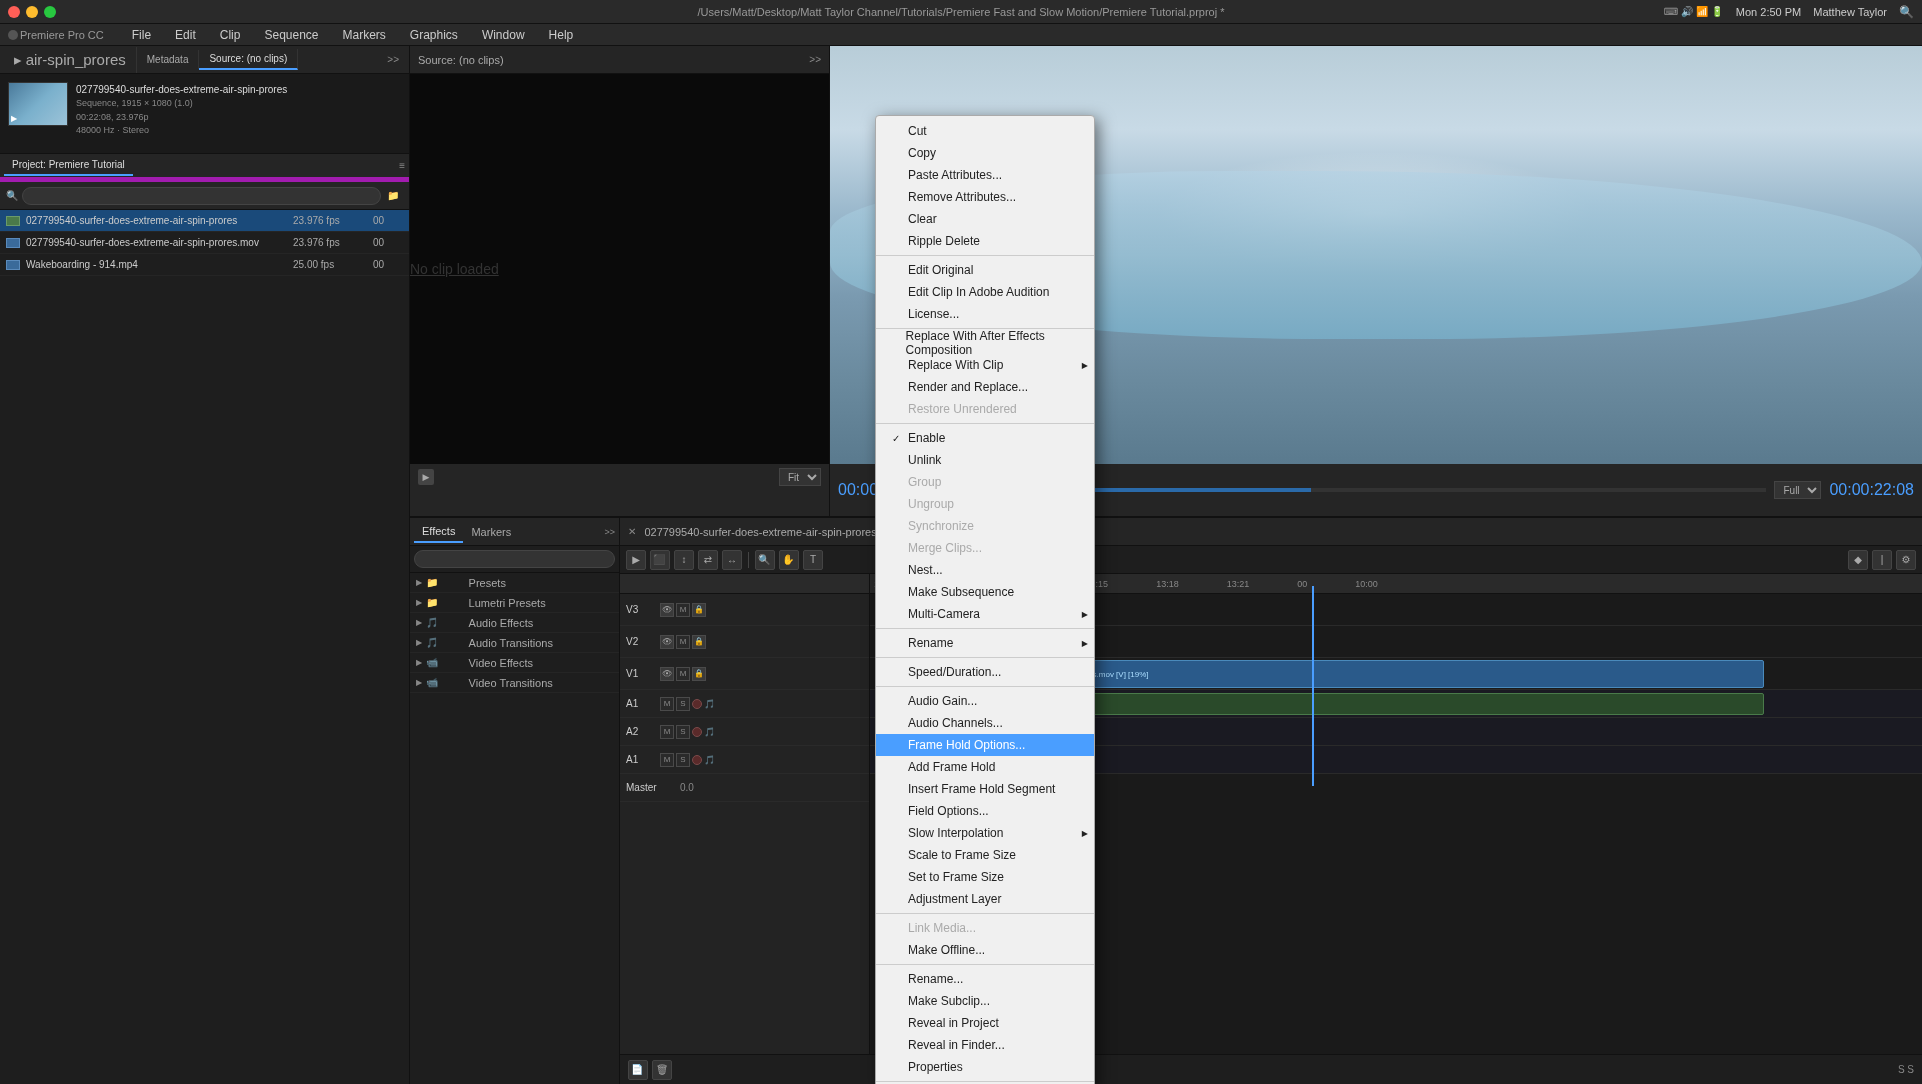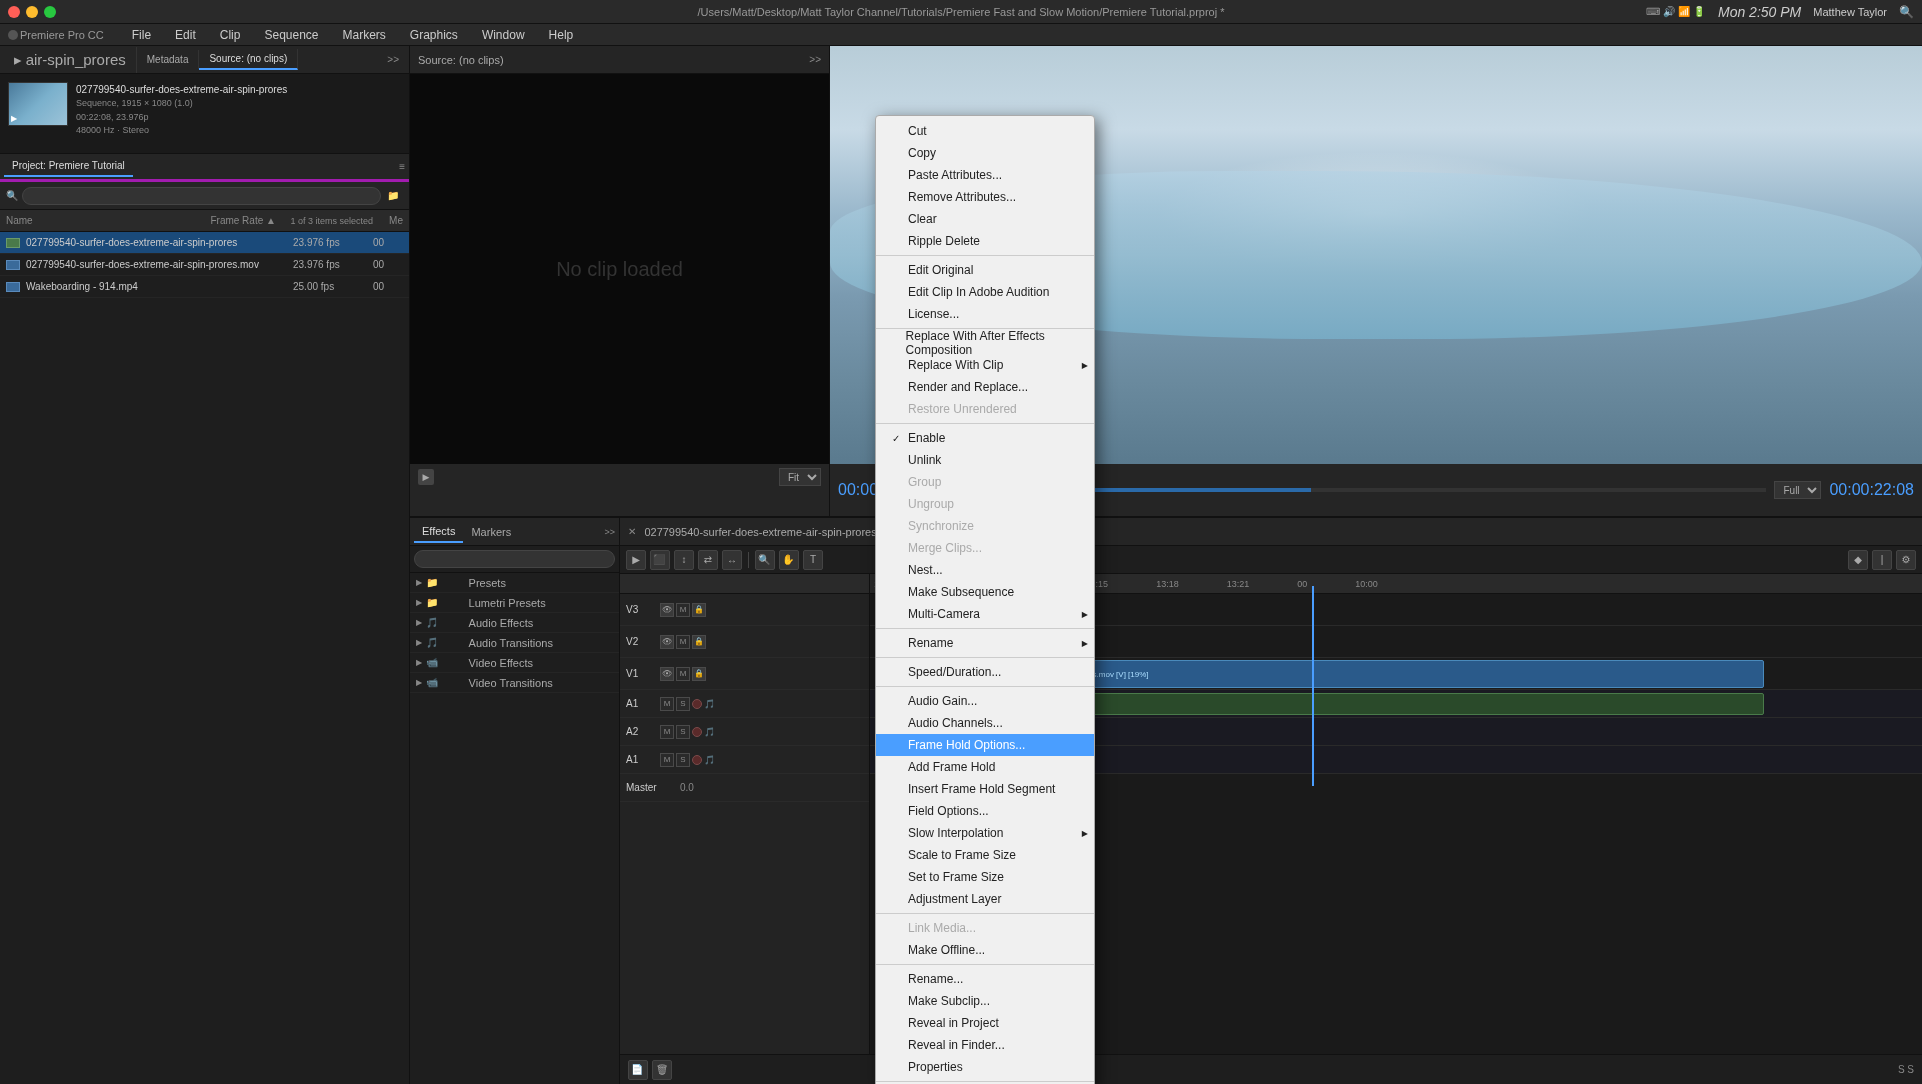--- a/index.html
+++ b/index.html
@@ -108,21 +108,21 @@
       color: #888;
       padding: 0 6px;
     }
 
     
     .project-panel-header {
       height: 28px;
       background: #252525;
       display: flex;
       align-items: center;
-      border-bottom: 3px solid #a21caf;
+      border-bottom: 5px solid #a21caf;
       padding: 0 4px;
     }
     .project-tab {
       font-size: 11px;
       color: #aaa;
       padding: 4px 8px;
     }
     .project-tab.active { color: #ddd; border-bottom: 2px solid #4a9eff; }
 
     .clip-preview {
@@ -250,23 +250,24 @@
       padding: 0 8px;
       border-bottom: 1px solid #111;
     }
     .monitor-title { font-size: 11px; color: #aaa; flex: 1; }
     .monitor-arrows { color: #888; font-size: 10px; }
     .monitor-video {
       flex: 1;
       background: #0a0a0a;
       display: flex;
       align-items: center;
-      justify-content: center;
+      justify-content: flex-start;
       color: #333;
-      font-size: 20px;
+      font-size: 14px;
+      text-decoration: underline;
     }
     .monitor-controls {
       height: 52px;
       background: #252525;
       display: flex;
       flex-direction: column;
       padding: 4px 8px;
       gap: 4px;
     }
     .monitor-btns {
@@ -587,21 +588,21 @@
     <button class="traffic-btn traffic-min"></button>
     <button class="traffic-btn traffic-max"></button>
   </div>
   <div class="titlebar-center">
     <span>/Users/Matt/Desktop/Matt Taylor Channel/Tutorials/Premiere Fast and Slow Motion/Premiere Tutorial.prproj *</span>
   </div>
   <div class="titlebar-right">
     <span style="display:flex;gap:4px;align-items:center;font-size:10px;color:#999;">
       ⌨ 🔊 📶 🔋
     </span>
-    <span style="font-size:14px;color:#ccc;font-style:italic;">Mon 2:50 PM</span>
+    <span style="font-size:11px;color:#ccc;">Mon 2:50 PM</span>
     <span style="font-size:11px;color:#ccc;">Matthew Taylor</span>
     <span style="font-size:12px;color:#aaa;">🔍</span>
   </div>
 </div>
 
 <div class="menubar">
   <span style="display:flex;gap:2px;align-items:center;margin-right:8px;">
     <span style="width:10px;height:10px;background:#555;border-radius:50%;"></span>
     <span style="font-size:11px;color:#999;">Premiere Pro CC</span>
   </span>
@@ -643,26 +644,20 @@
       <div class="project-tab active" style="font-size:10px;">Project: Premiere Tutorial</div>
       <div style="margin-left:auto;font-size:10px;color:#888;">≡</div>
     </div>
 
     <div class="project-toolbar">
       <span style="font-size:10px;color:#888;">🔍</span>
       <input type="text" class="search-box" placeholder="" style="">
       <button class="toolbar-btn">📁</button>
     </div>
 
-    <div class="project-list-header">
-      <span class="col-name">Name</span>
-      <span class="col-framerate">Frame Rate ▲</span>
-      <span class="item-count" style="font-size:9px;">1 of 3 items selected</span>
-      <span class="col-media">Me</span>
-    </div>
 
     <div class="project-items">
       <div class="project-item selected">
         <div class="item-icon icon-prores"></div>
         <span class="item-name">027799540-surfer-does-extreme-air-spin-prores</span>
         <span class="item-fps">23.976 fps</span>
         <span class="item-extra">00</span>
       </div>
       <div class="project-item">
         <div class="item-icon icon-video"></div>

